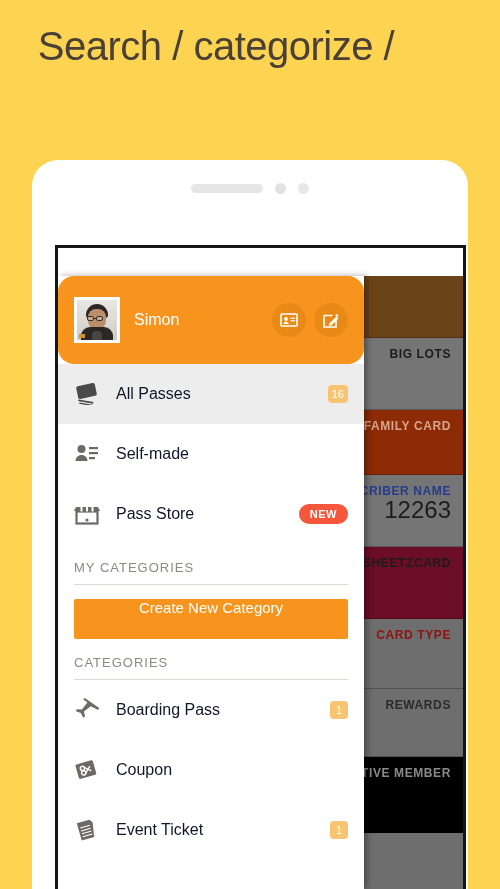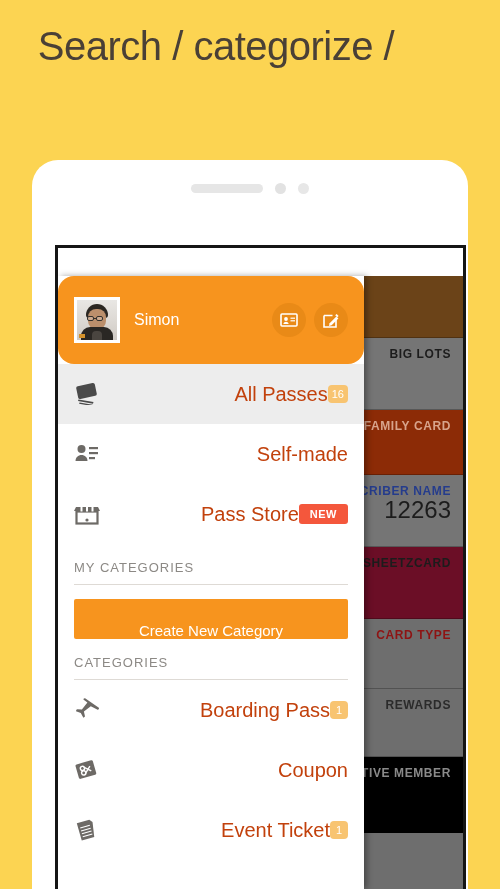--- a/index.html
+++ b/index.html
@@ -114,38 +114,38 @@
   .circ-btn{
     width:34px;height:34px;border-radius:50%;background:#E98A17;
     display:flex;align-items:center;justify-content:center;flex:none;margin-left:8px;
   }
   .menu-item{
     height:60px;display:flex;align-items:center;padding:0 16px;box-sizing:border-box;
     background:#fff;
   }
   .menu-item.selected{background:#ededed;}
   .mi-icon{width:34px;flex:none;display:flex;align-items:center;justify-content:flex-start;}
-  .mi-label{flex:1;font-size:20px;color:#c2410c;margin-left:8px;text-align:right;}
+  .mi-label{flex:1;font-size:16px;color:#0f172a;margin-left:8px;}
   .badge{
     min-width:18px;height:18px;border-radius:4px;background:#F8C471;
     color:#fff;font-size:11px;display:flex;align-items:center;justify-content:center;
     padding:0 4px;box-sizing:border-box;flex:none;
   }
   .badge-new{
     background:#F4573C;color:#fff;font-size:11px;font-weight:bold;
-    border-radius:3px;padding:4px 11px;letter-spacing:.5px;flex:none;
+    border-radius:10px;padding:4px 11px;letter-spacing:.5px;flex:none;
   }
   .section{padding:16px 16px 0 16px;}
   .section-title{
     font-size:13px;color:#8c8985;letter-spacing:1px;padding-bottom:9px;
   }
   .section-rule{height:1px;background:#dedad5;}
   .create-btn{
     margin:14px 16px 0 16px;height:40px;background:#F7941E;
-    display:flex;align-items:flex-end;justify-content:center;
+    display:flex;align-items:flex-start;justify-content:center;
     color:#fff;font-size:15px;border-radius:2px;cursor:pointer;
   }
   svg{display:block;}
 </style>
 </head>
 <body>
 
 <div class="headline">
   <span class="l">Search / categorize /</span>
 </div>

